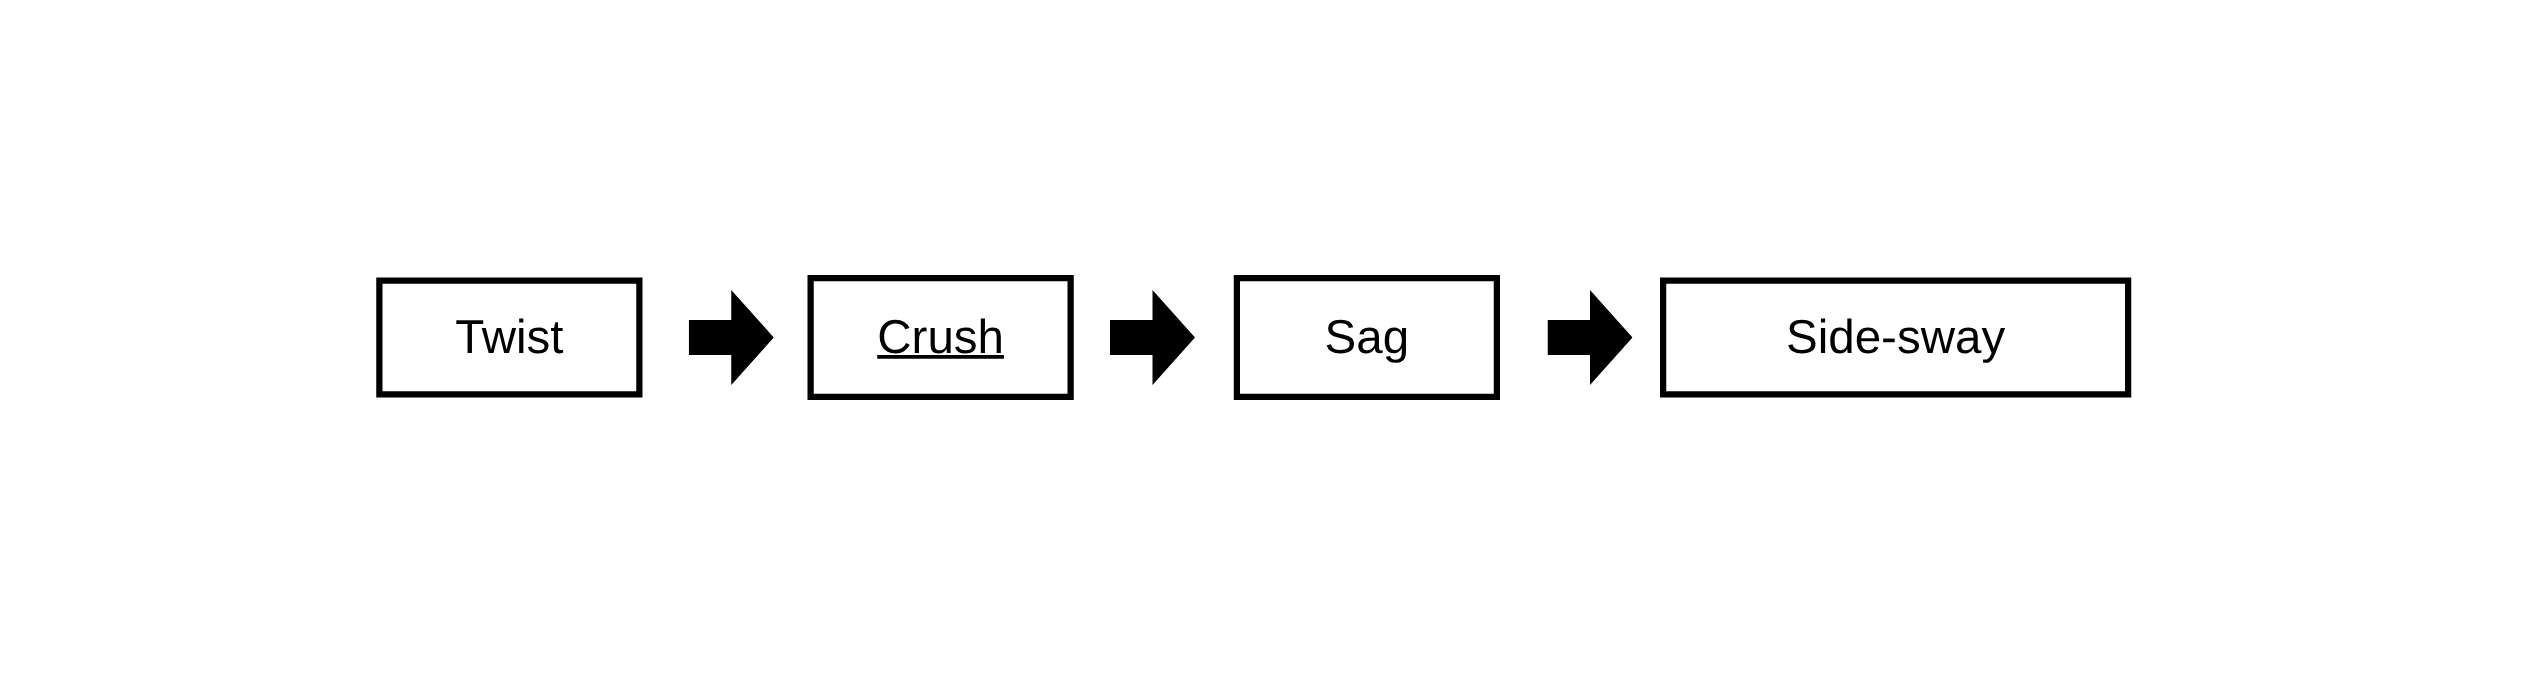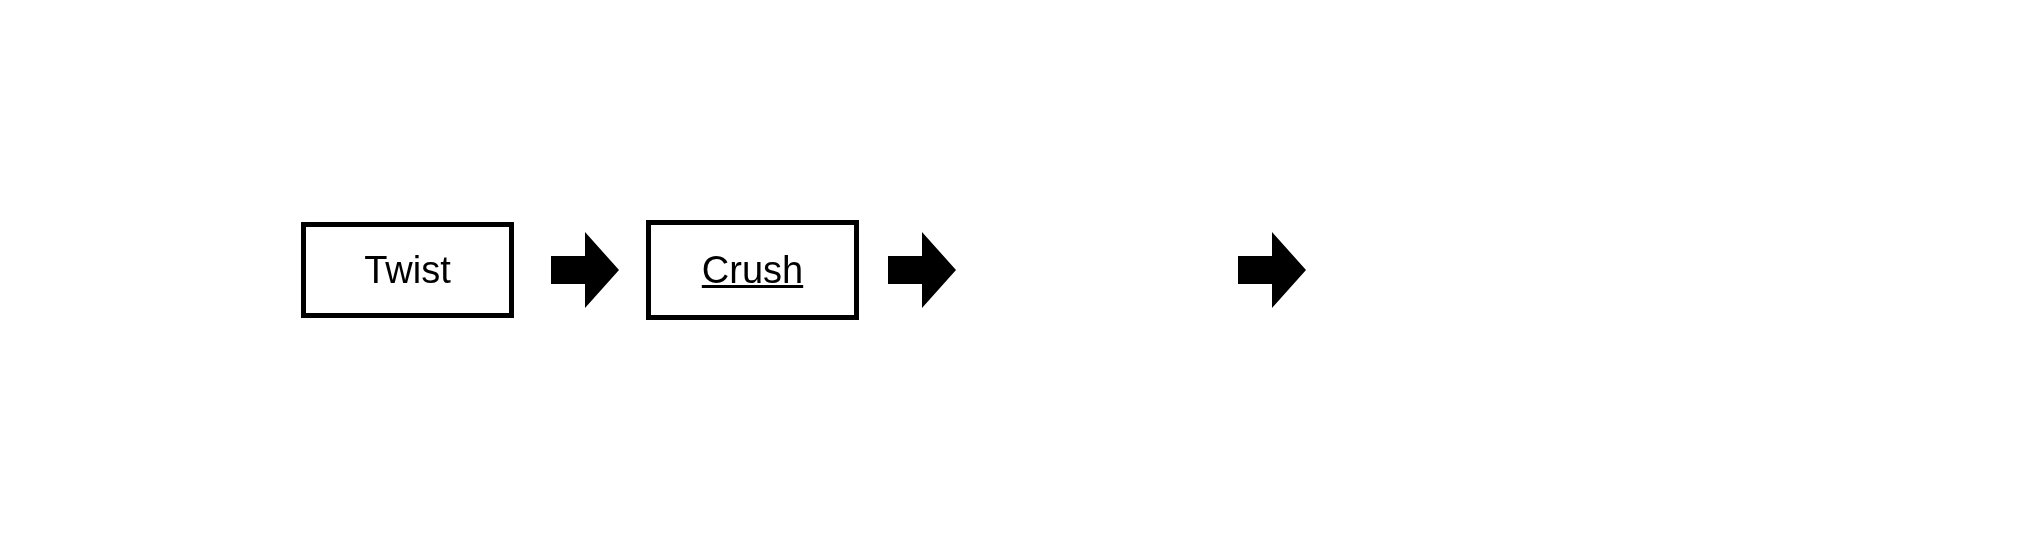--- a/index.html
+++ b/index.html
@@ -76,22 +76,28 @@
     <div class="node" id="node-1">
       <span class="node-label">Crush</span>
     </div>
 
     <span class="connector" id="conn-1">
       <svg width="68" height="76" viewBox="0 0 68 76" aria-hidden="true">
         <polygon points="0,24 34,24 34,0 68,38 34,76 34,52 0,52" fill="#000000"></polygon>
       </svg>
     </span>
 
+    <div class="node" id="node-2">
+      <span class="node-label">Sag</span>
+    </div>
 
     <span class="connector" id="conn-2">
       <svg width="68" height="76" viewBox="0 0 68 76" aria-hidden="true">
         <polygon points="0,24 34,24 34,0 68,38 34,76 34,52 0,52" fill="#000000"></polygon>
       </svg>
     </span>
 
+    <div class="node" id="node-3">
+      <span class="node-label">Side-sway</span>
+    </div>
 
   </div>
 </div>
 
 </body></html>

